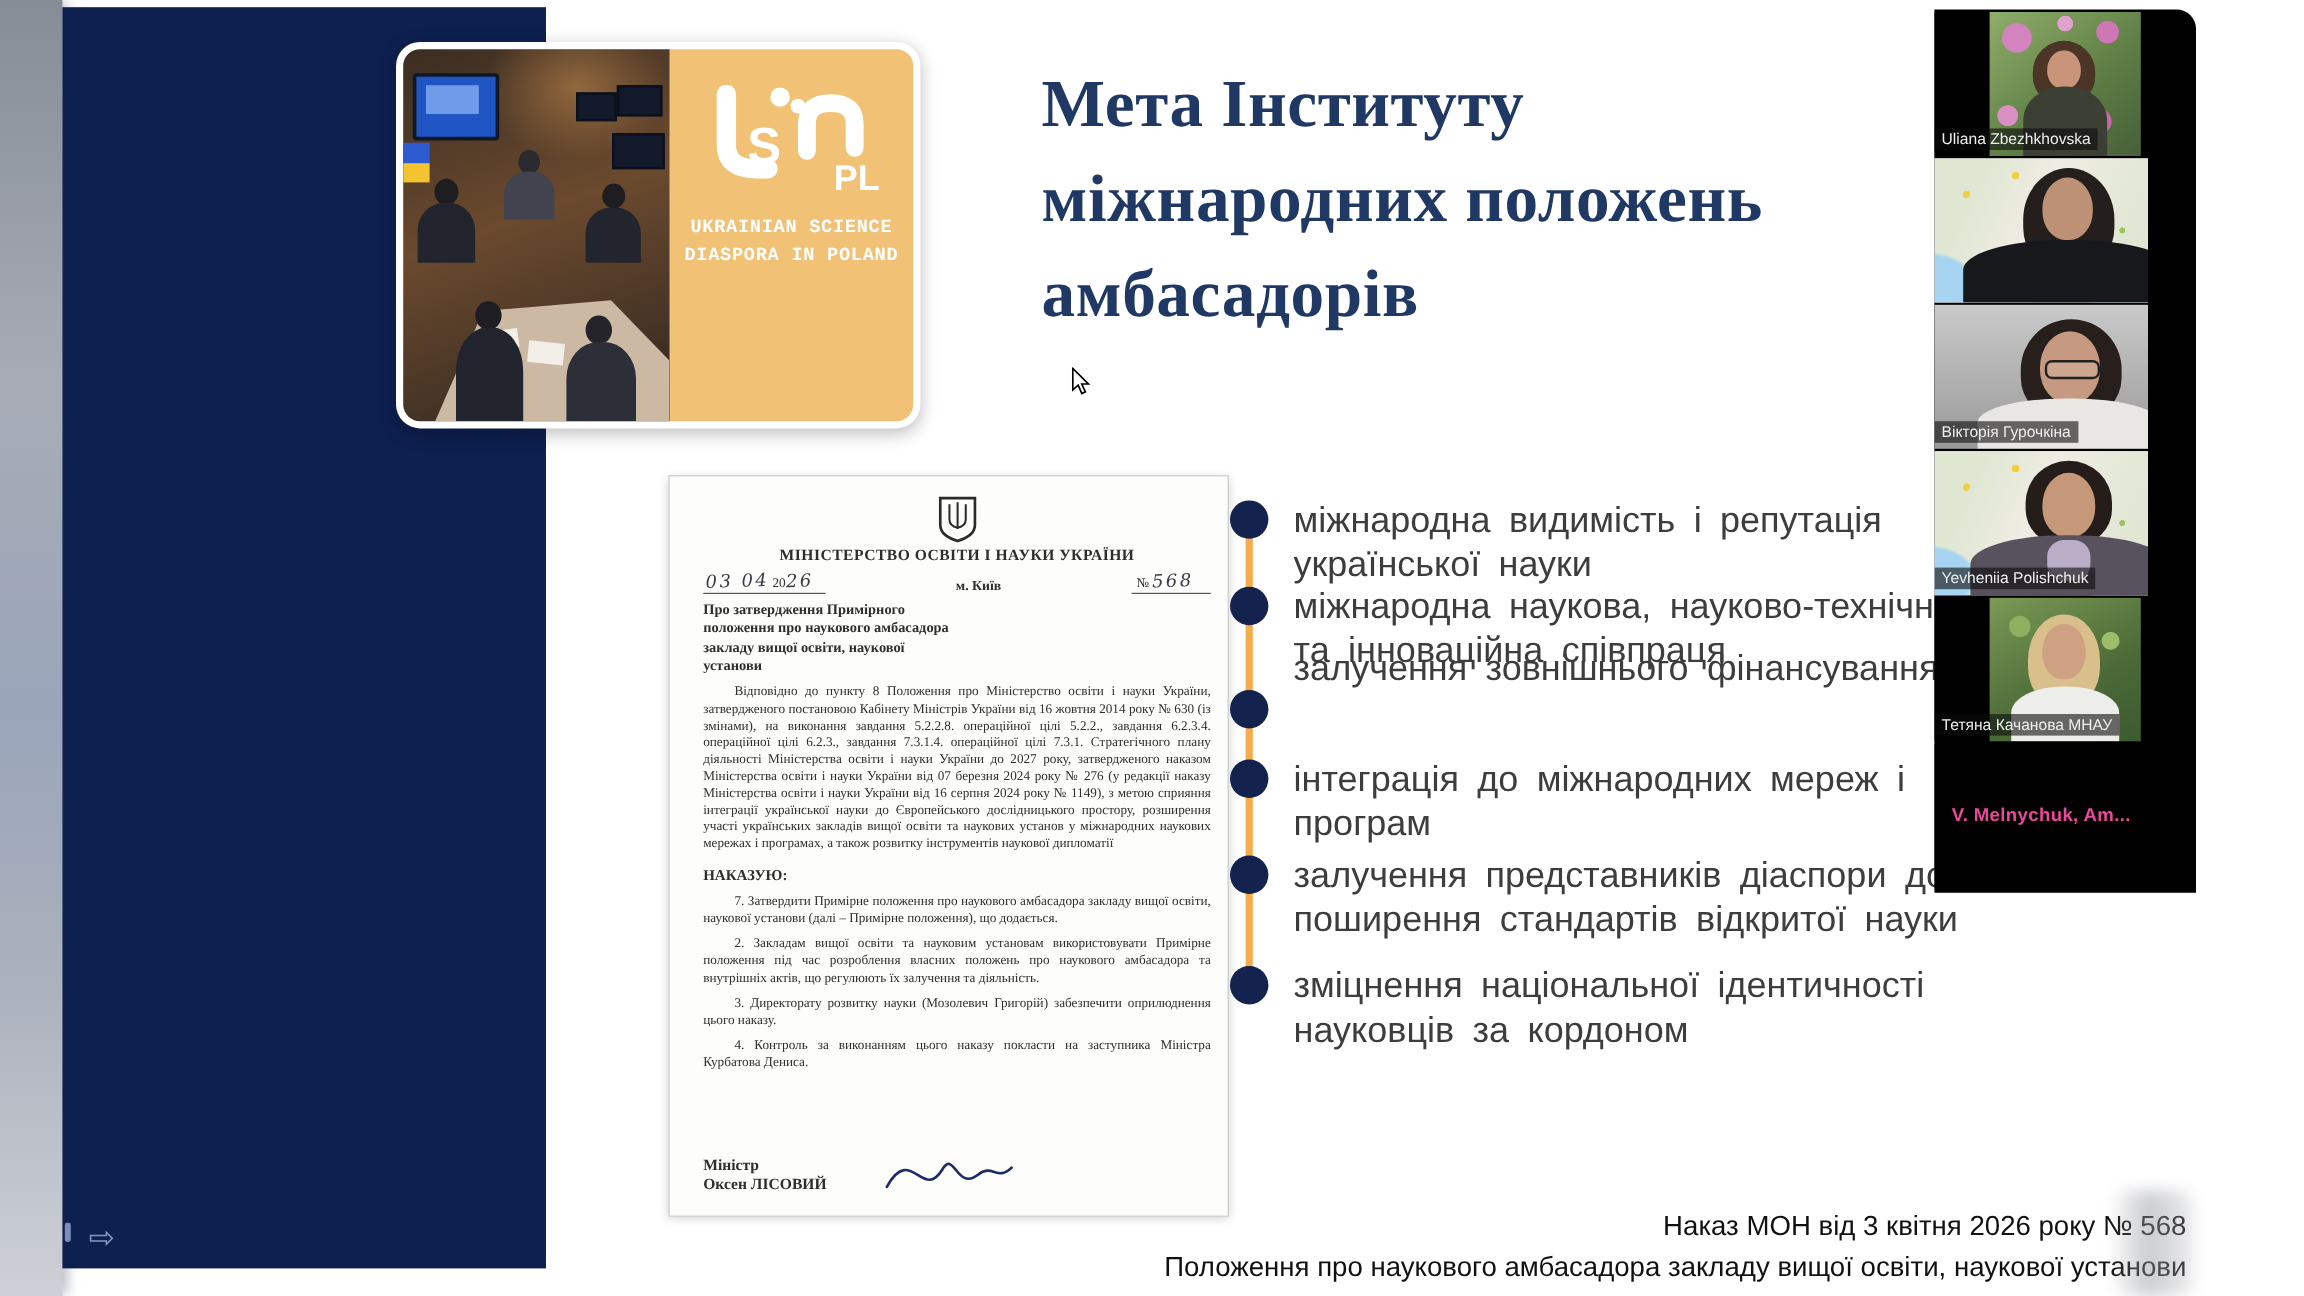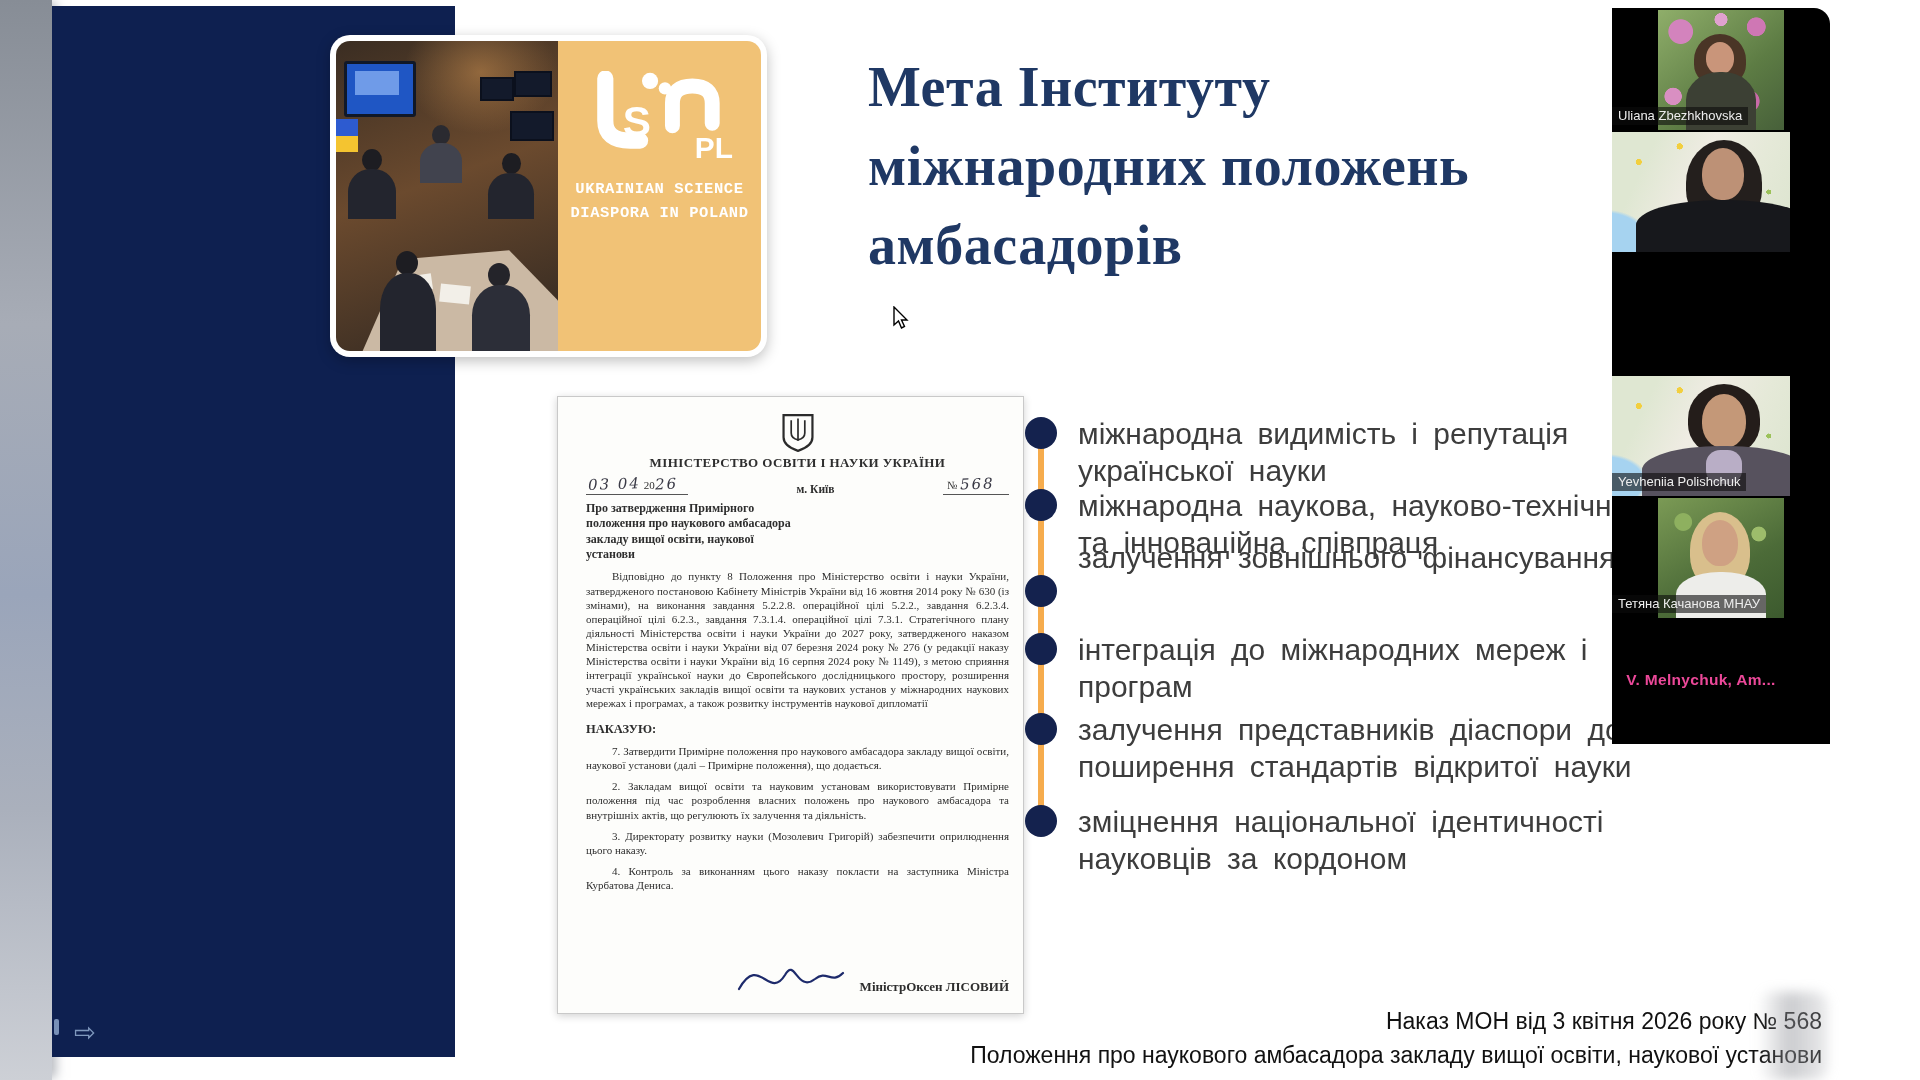--- a/index.html
+++ b/index.html
@@ -49,22 +49,22 @@
   .doc .nakaz{text-align:center;font-weight:bold;font-size:27px;letter-spacing:5px;margin-top:2px;}
   .doc .date-row{display:flex;align-items:flex-end;margin-top:4px;font-size:11px;}
   .doc .date-left{border-bottom:1px solid #555;padding:0 10px 1px 2px;}
   .doc .city{flex:1;text-align:center;font-weight:bold;font-size:11.5px;}
   .doc .num{border-bottom:1px solid #555;padding:0 14px 1px 4px;}
   .hw{font-family:"DejaVu Serif",serif;font-style:italic;font-size:15px;letter-spacing:2px;
     color:#3a3a46;display:inline-block;transform:rotate(-2deg);}
   .doc .subject{font-weight:bold;font-size:12px;width:218px;line-height:1.28;margin-top:6px;}
   .doc p{font-size:11px;line-height:1.28;text-align:justify;text-indent:26px;margin:7px 0 0 0;}
   .doc .order-word{font-weight:bold;font-size:12.5px;margin-top:11px;text-indent:0;}
-  .sig-row{position:absolute;left:28px;right:14px;bottom:18px;display:flex;justify-content:flex-end;
-    font-weight:bold;font-size:13px;}
+  .sig-row{position:absolute;left:28px;right:14px;bottom:18px;display:flex;justify-content:flex-start;
+    font-weight:bold;font-size:13px;flex-direction:column;}
   .sig-squiggle{position:absolute;left:50%;bottom:8px;transform:translateX(-50%);}
   
   .tl-line{position:absolute;left:1038px;top:433px;width:6px;height:388px;background:#f6ac4d;border-radius:3px;}
   .tl-dot{position:absolute;left:1025px;width:32px;height:32px;border-radius:50%;background:#14224e;}
   .bullet-item{position:absolute;left:1078px;color:#3d3d3d;font-size:30px;line-height:37px;word-spacing:7px;}
   .bullet-item div{white-space:nowrap;}
   
   .caption{position:absolute;right:98px;top:1004px;text-align:right;color:#111;font-size:23px;line-height:34px;}
   .caption div{white-space:nowrap;}
   
@@ -245,20 +245,27 @@
       </div>
       <span class="name-tag">Uliana Zbezhkhovska</span>
     </div>
 
     <div class="tile map-bg" style="top:124px">
       <span class="p-hair" style="left:74px;top:8px;width:76px;height:86px;background:#241f1d;"></span>
       <span class="p-head" style="left:90px;top:16px;width:42px;height:52px;background:#bd9176;"></span>
       <span class="p-torso" style="left:24px;top:68px;width:176px;height:52px;background:#17181c;"></span>
     </div>
 
+    <div class="tile gray-bg" style="top:246px">
+      <span class="p-hair" style="left:72px;top:12px;width:84px;height:84px;background:#261f1c;"></span>
+      <span class="p-head" style="left:88px;top:22px;width:50px;height:60px;background:#c69a80;"></span>
+      <span class="p-acc" style="left:92px;top:46px;width:42px;height:12px;border:2px solid #222;border-radius:6px;background:rgba(255,255,255,.12);"></span>
+      <span class="p-torso" style="left:36px;top:78px;width:152px;height:42px;background:#e8e7e3;"></span>
+      <span class="name-tag">Вікторія Гурочкіна</span>
+    </div>
 
     <div class="tile map-bg" style="top:368px">
       <span class="p-hair" style="left:76px;top:8px;width:72px;height:70px;background:#241d1a;"></span>
       <span class="p-head" style="left:90px;top:18px;width:44px;height:54px;background:#c49878;"></span>
       <span class="p-torso" style="left:30px;top:70px;width:164px;height:50px;background:#57525e;"></span>
       <span class="p-acc" style="left:94px;top:74px;width:36px;height:34px;border-radius:40%;background:#b9aec6;"></span>
       <span class="name-tag">Yevheniia Polishchuk</span>
     </div>
 
     <div class="tile" style="top:490px">

